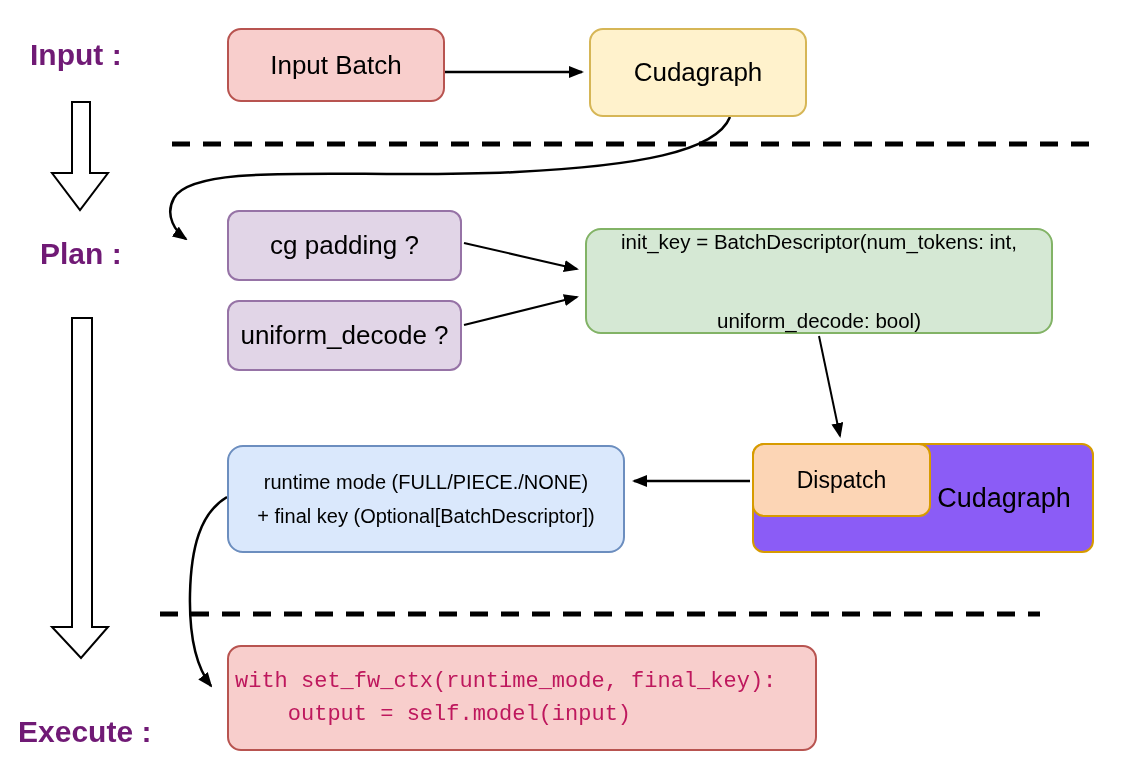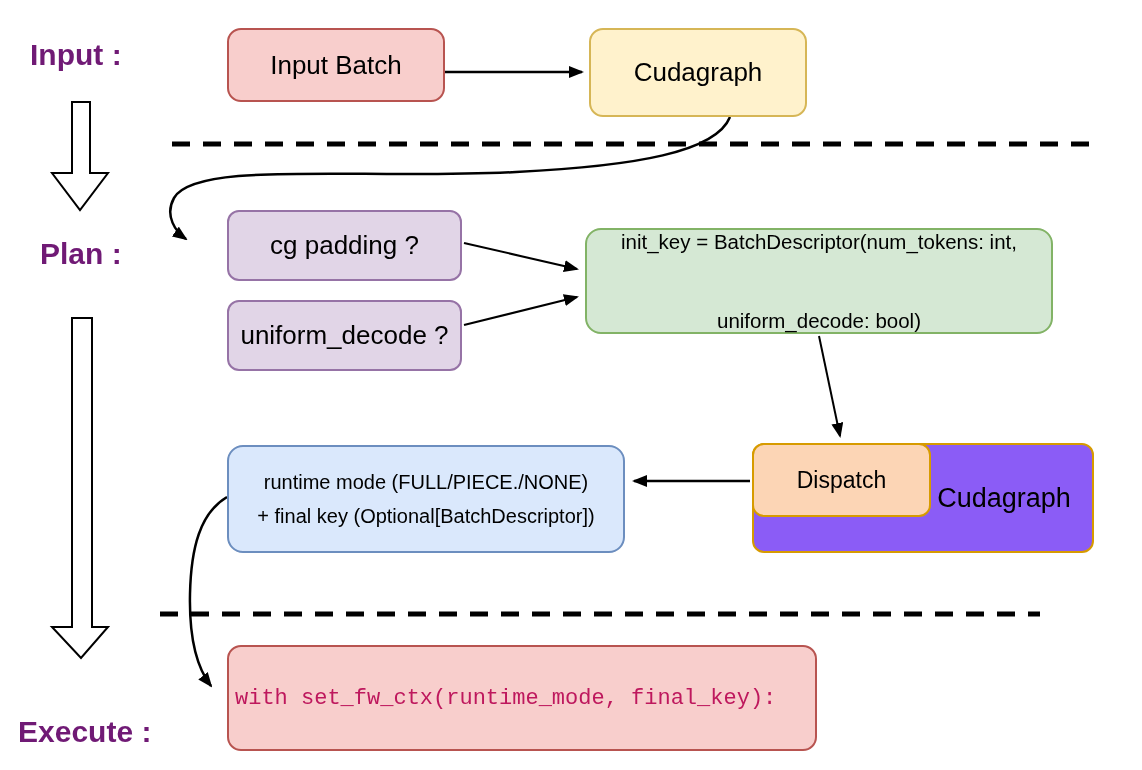--- a/index.html
+++ b/index.html
@@ -117,15 +117,16 @@
     <span>Dispatch</span>
   </div>
 
   <div class="node" id="node-runtime-mode">
     <span>runtime mode (FULL/PIECE./NONE)</span>
     <span>+ final key (Optional[BatchDescriptor])</span>
   </div>
 
   <div class="node" id="node-execute-code">
     <span>with set_fw_ctx(runtime_mode, final_key):</span>
+    <span>    output = self.model(input)</span>
   </div>
 
 </div>
 
 </body></html>

